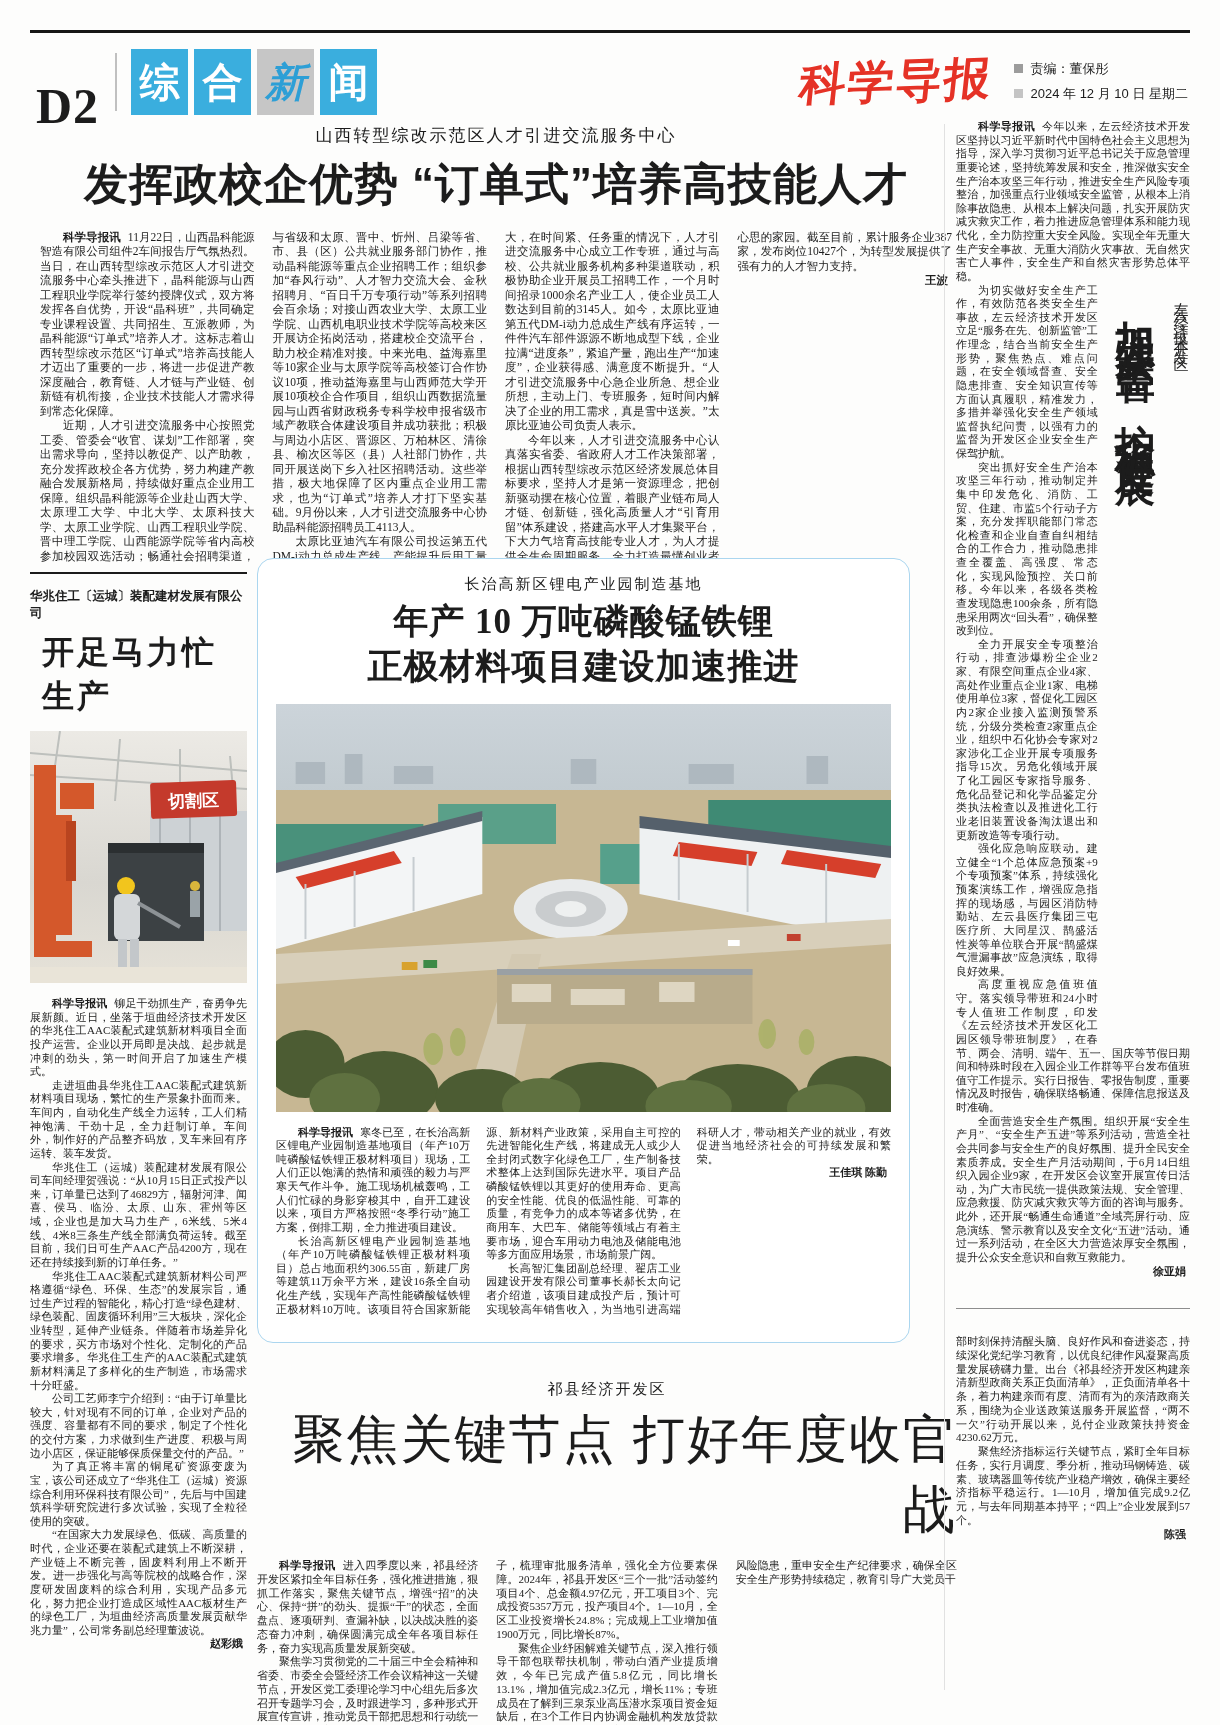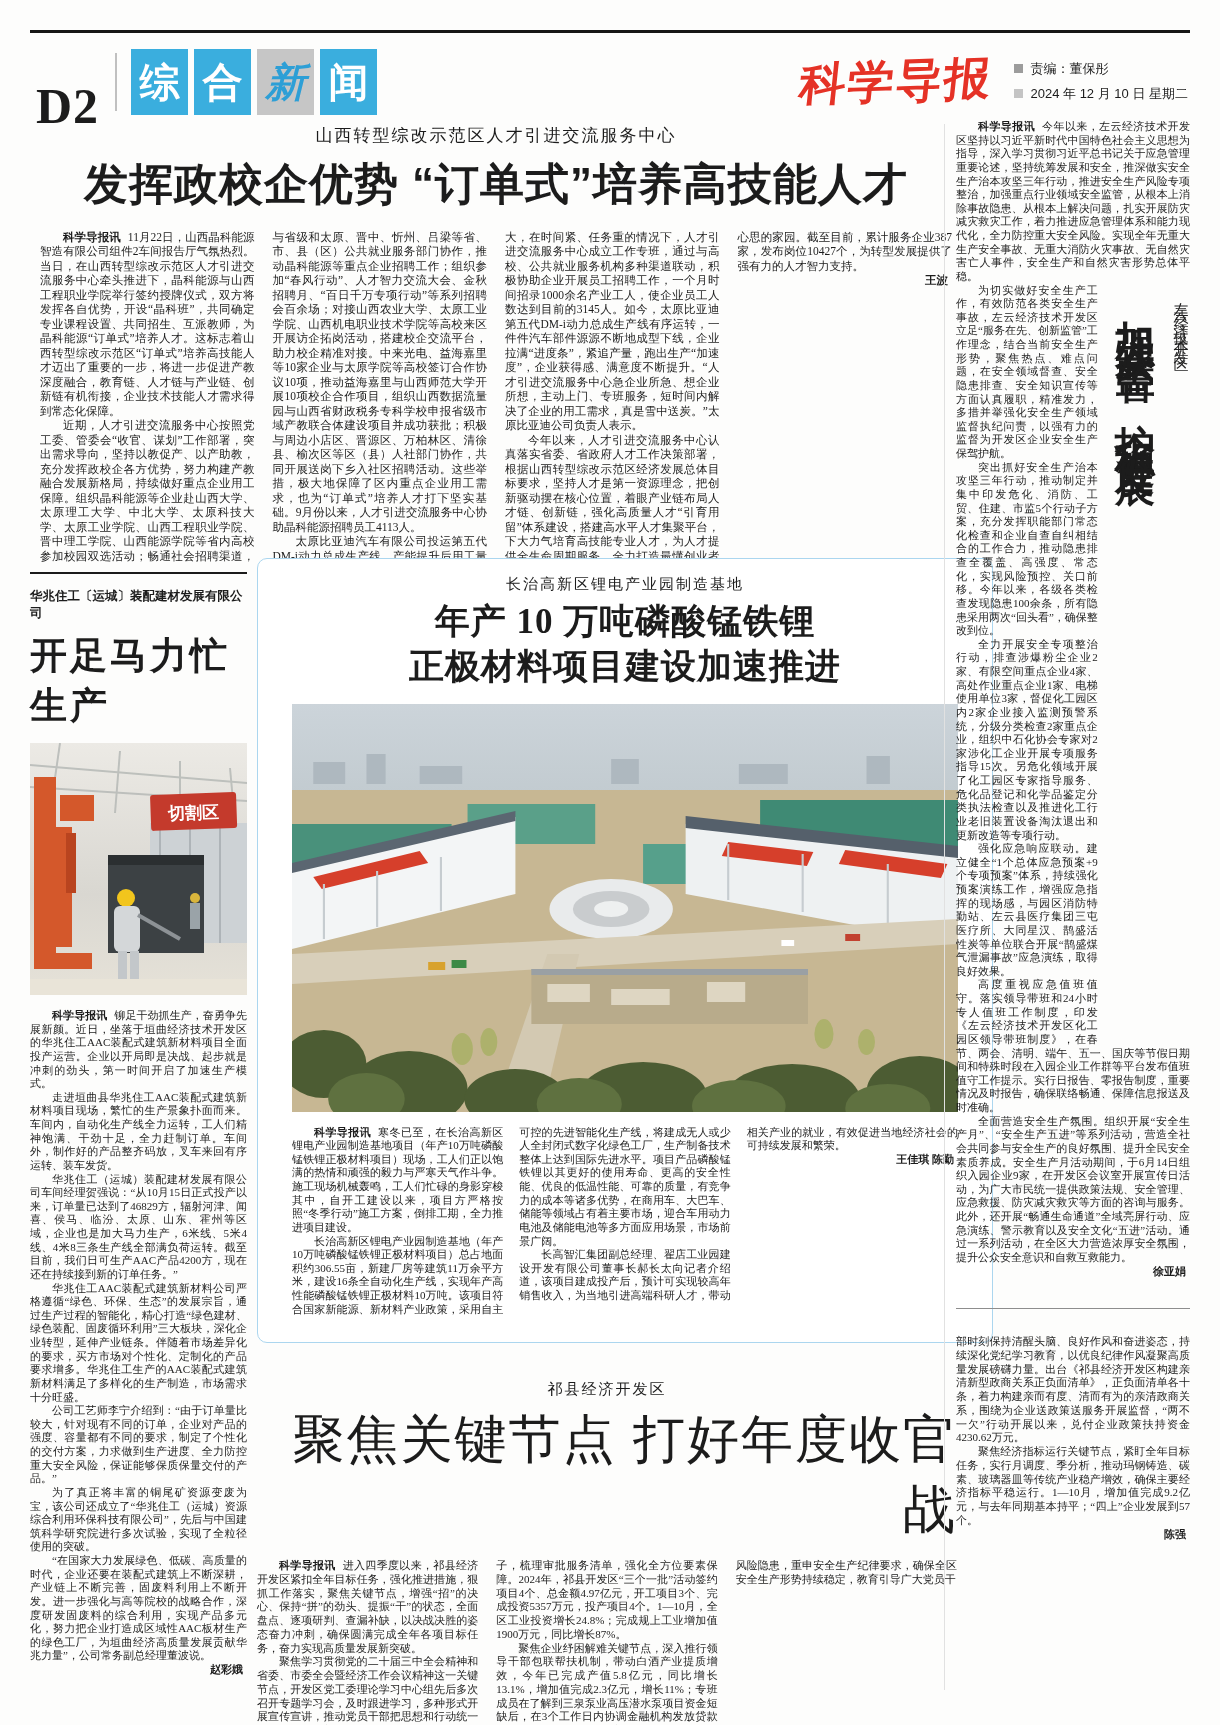--- a/index.html
+++ b/index.html
@@ -29,26 +29,26 @@
   .art-top{position:absolute;left:40px;top:124px;width:912px;}
   .art-top .kick{font-size:17px;}
   .art-top h1{margin:8px 0 16px;text-align:center;font-size:44px;font-weight:900;letter-spacing:1px;
               font-family:"Liberation Sans","DejaVu Sans",sans-serif;}
   .art-top .body{column-count:4;column-gap:18px;column-fill:auto;height:340px;
                  font-size:11.5px;line-height:1.26;}
   
   .art-left{position:absolute;left:30px;top:572px;width:217px;}
   .art-left .rule{border-top:2px solid #1b1b1b;margin-bottom:14px;}
   .art-left .kick{text-align:left;font-size:12.5px;font-weight:bold;letter-spacing:0;margin-bottom:9px;}
-  .art-left h2{margin:0 0 12px;font-size:37px;font-weight:900;letter-spacing:3px;font-family:"Liberation Serif",serif;}
+  .art-left h2{margin:0 12px 12px;font-size:32px;font-weight:900;letter-spacing:3px;font-family:"Liberation Serif",serif;}
   .art-left .photo{width:217px;height:252px;margin-bottom:10px;}
   .art-left .body{font-size:11px;line-height:1.24;}
   
-  .art-center{position:absolute;left:257px;top:558px;width:736px;height:785px;
-              border:1px solid #abd6ef;border-radius:10px;padding:12px 34px;box-sizing:border-box;background:#fff;}
+  .art-center{position:absolute;left:257px;top:558px;width:653px;height:785px;
+              border:1px solid #abd6ef;border-radius:16px;padding:12px 18px;box-sizing:border-box;background:#fff;}
   .art-center .kick{font-size:15px;margin-top:4px;}
   .art-center h2{margin:6px 0 12px;text-align:center;font-size:35px;font-weight:900;line-height:1.28;
                  font-family:"Liberation Serif",serif;letter-spacing:1px;}
   .art-center .photo{width:100%;height:408px;margin:2px 0 10px;}
   .art-center .body{column-count:3;column-gap:16px;column-fill:auto;height:196px;font-size:11px;line-height:1.24;}
   
   .art-bottom{position:absolute;left:257px;top:1380px;width:700px;}
   .art-bottom .kick{font-size:15px;}
   .art-bottom h1{margin:6px 0 14px;text-align:right;font-size:52px;font-weight:400;letter-spacing:2px;
                  font-family:"Liberation Sans","DejaVu Sans",sans-serif;}
@@ -153,21 +153,21 @@
           <rect x="100" y="208" width="9" height="32" fill="#c3c7ca"></rect>
         <line x1="108" y1="172" x2="150" y2="196" stroke="#8d9296" stroke-width="4"></line>
       </g>
       <rect x="0" y="236" width="217" height="16" fill="#e9e4d8"></rect>
     </svg>
     <div class="body">
       <p><strong class="lead">科学导报讯</strong><span>铆足干劲抓生产，奋勇争先展新颜。近日，坐落于垣曲经济技术开发区的华兆住工AAC装配式建筑新材料项目全面投产运营。企业以开局即是决战、起步就是冲刺的劲头，第一时间开启了加速生产模式。</span></p>
       <p>走进垣曲县华兆住工AAC装配式建筑新材料项目现场，繁忙的生产景象扑面而来。车间内，自动化生产线全力运转，工人们精神饱满、干劲十足，全力赶制订单。车间外，制作好的产品整齐码放，叉车来回有序运转、装车发货。</p>
       <p>华兆住工（运城）装配建材发展有限公司车间经理贺强说：“从10月15日正式投产以来，订单量已达到了46829方，辐射河津、闻喜、侯马、临汾、太原、山东、霍州等区域，企业也是加大马力生产，6米线、5米4线、4米8三条生产线全部满负荷运转。截至目前，我们日可生产AAC产品4200方，现在还在持续接到新的订单任务。”</p>
       <p>华兆住工AAC装配式建筑新材料公司严格遵循“绿色、环保、生态”的发展宗旨，通过生产过程的智能化，精心打造“绿色建材、绿色装配、固废循环利用”三大板块，深化企业转型，延伸产业链条。伴随着市场差异化的要求，买方市场对个性化、定制化的产品要求增多。华兆住工生产的AAC装配式建筑新材料满足了多样化的生产制造，市场需求十分旺盛。</p>
-      <p>公司工艺师李宁介绍到：“由于订单量比较大，针对现有不同的订单，企业对产品的强度、容量都有不同的要求，制定了个性化的交付方案，力求做到生产进度、全力防控重大安全风险，保证能够保质保量交付的产品。”</p>
+      <p>公司工艺师李宁介绍到：“由于订单量比较大，针对现有不同的订单，企业对产品的强度、容量都有不同的要求，制定了个性化的交付方案，力求做到生产进度、积极与周边小店区，保证能够保质保量交付的产品。”</p>
       <p>为了真正将丰富的铜尾矿资源变废为宝，该公司还成立了“华兆住工（运城）资源综合利用环保科技有限公司”，先后与中国建筑科学研究院进行多次试验，实现了全粒径使用的突破。</p>
       <p>“在国家大力发展绿色、低碳、高质量的时代，企业还要在装配式建筑上不断深耕，产业链上不断完善，固废料利用上不断开发。进一步强化与高等院校的战略合作，深度研发固废料的综合利用，实现产品多元化，努力把企业打造成区域性AAC板材生产的绿色工厂，为垣曲经济高质量发展贡献华兆力量”，公司常务副总经理董波说。</p>
       <div class="byline">赵彩娥</div>
     </div>
   </div>
 
   <div class="art-center">
     <div class="kick">长治高新区锂电产业园制造基地</div>
     <h2>
       <span>年产 10 万吨磷酸锰铁锂</span><br>

